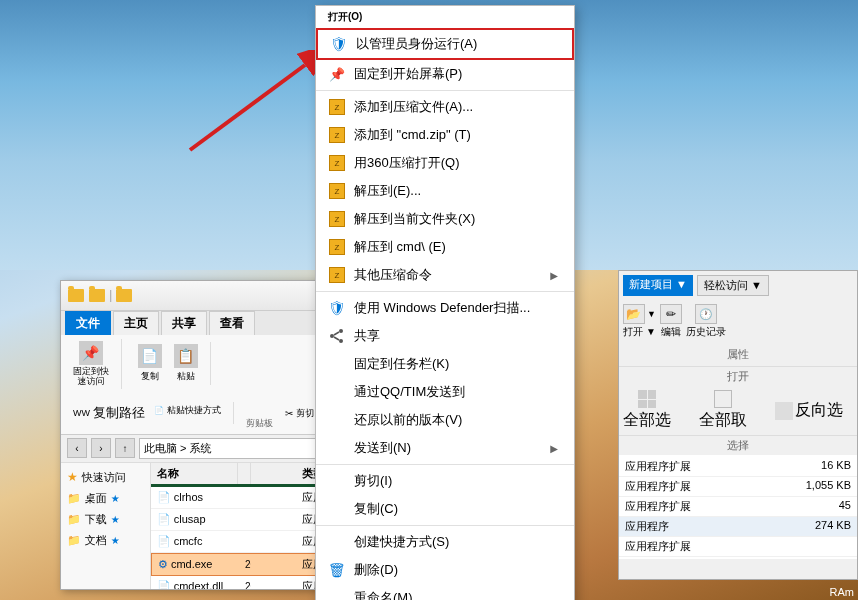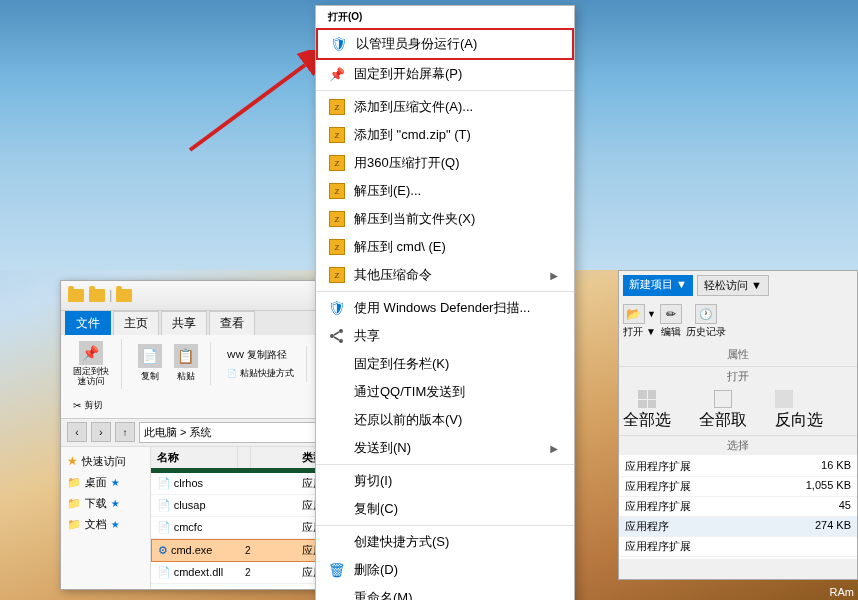--- a/index.html
+++ b/index.html
@@ -95,20 +95,21 @@
       background: #e8e8e8;
     }
     .ribbon-tab {
       padding: 3px 10px;
       font-size: 12px;
       border: 1px solid #ccc;
       border-bottom: none;
       background: #f0f0f0;
       margin-right: 2px;
       cursor: pointer;
+      font-weight: bold;
     }
     .ribbon-tab.active {
       background: #0078d7;
       color: white;
       border-color: #0078d7;
     }
 
     .ribbon-content {
       display: flex;
       align-items: center;
@@ -196,21 +197,21 @@
     .sidebar-folder { color: #f0b830; font-size: 11px; }
 
     .file-list {
       flex: 1;
       background: white;
       overflow: hidden;
     }
     .file-list-header {
       display: flex;
       background: #f0f0f0;
-      border-bottom: 5px solid #14532d;
+      border-bottom: 3px solid #14532d;
       font-size: 11px;
       font-weight: bold;
     }
     .file-list-header > div {
       padding: 3px 6px;
       border-right: 1px solid #ddd;
     }
     .file-row {
       display: flex;
       font-size: 11px;
@@ -346,24 +347,24 @@
     <div class="ribbon-group">
       <div class="ribbon-btn">
         <div class="ribbon-btn-icon">📄</div>
         <span style="font-size:9px">复制</span>
       </div>
       <div class="ribbon-btn">
         <div class="ribbon-btn-icon">📋</div>
         <span style="font-size:9px">粘贴</span>
       </div>
     </div>
-    <div class="ribbon-group" style="flex-direction:column;align-items:flex-start;gap:1px">
+    <div class="ribbon-group" style="align-items:flex-start;gap:1px">
       <div class="ribbon-btn" style="flex-direction:row;gap:3px">
         <span style="font-size:9px">WW</span>
-        <span style="font-size:10px">复制路径</span>
+        <span style="font-size:13px">复制路径</span>
       </div>
       <div class="ribbon-btn" style="flex-direction:row;gap:3px">
         <span style="font-size:8px">📄</span>
         <span style="font-size:9px">粘贴快捷方式</span>
       </div>
     </div>
     <div style="font-size:9px;color:#666;text-align:center;padding-top:20px">剪贴板</div>
     <div class="ribbon-btn" style="flex-direction:row;gap:3px">
       <span>✂</span>
       <span style="font-size:9px">剪切</span>
@@ -490,21 +491,21 @@
           <div style="background:#ccc"></div>
         <div style="background:#ccc"></div>
           <div style="background:#ccc"></div>
       </div>
       <span>全部选</span>
     </div>
     <div style="display:flex;flex-direction:column;align-items:center;gap:2px;cursor:pointer">
       <div style="width:18px;height:18px;background:#eee;border:1px solid #bbb"></div>
       <span>全部取</span>
     </div>
-    <div style="display:flex;flex-direction:column;align-items:flex-start;gap:2px;cursor:pointer">
+    <div style="display:flex;flex-direction:row;align-items:center;gap:2px;cursor:pointer">
       <div style="width:18px;height:18px;background:#ddd"></div>
       <span>反向选</span>
     </div>
   </div>
   <div style="border-top:1px solid #ddd;font-size:11px;color:#666;text-align:center;padding:2px">选择</div>
 
   <div style="background:white;flex:1;padding:2px 0">
     <div style="padding:2px 6px;font-size:11px;display:flex;justify-content:space-between;border-bottom:1px solid #f0f0f0">
       <span>应用程序扩展</span>
         <span>16 KB</span>

